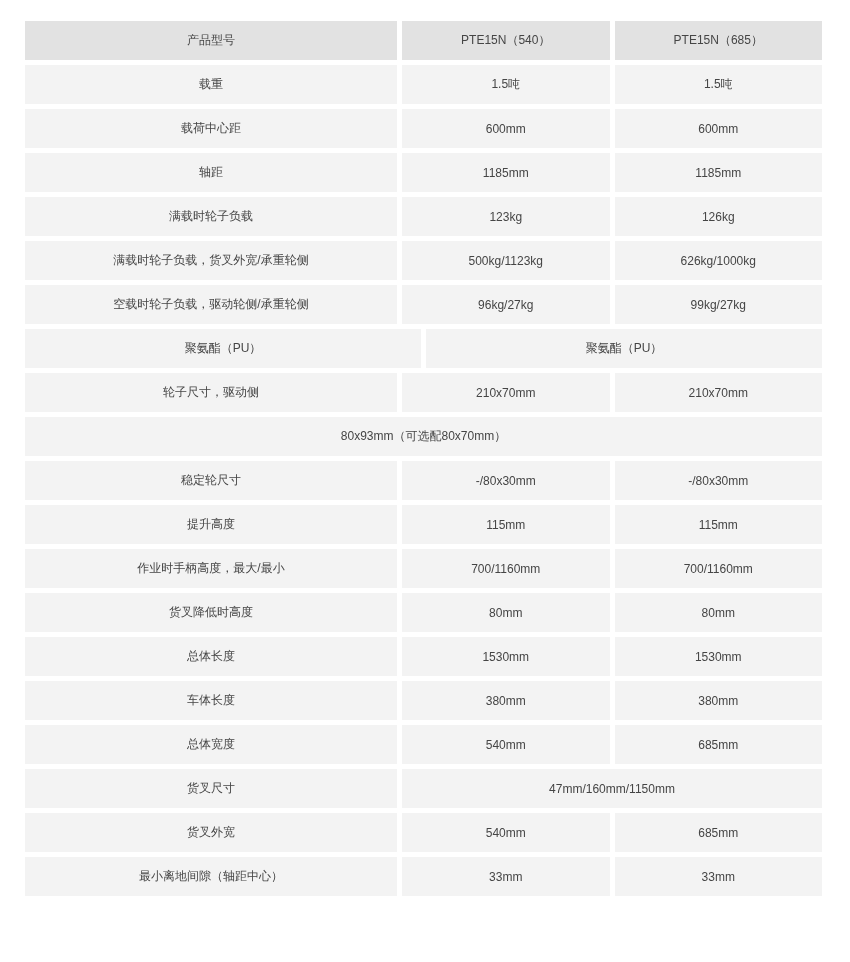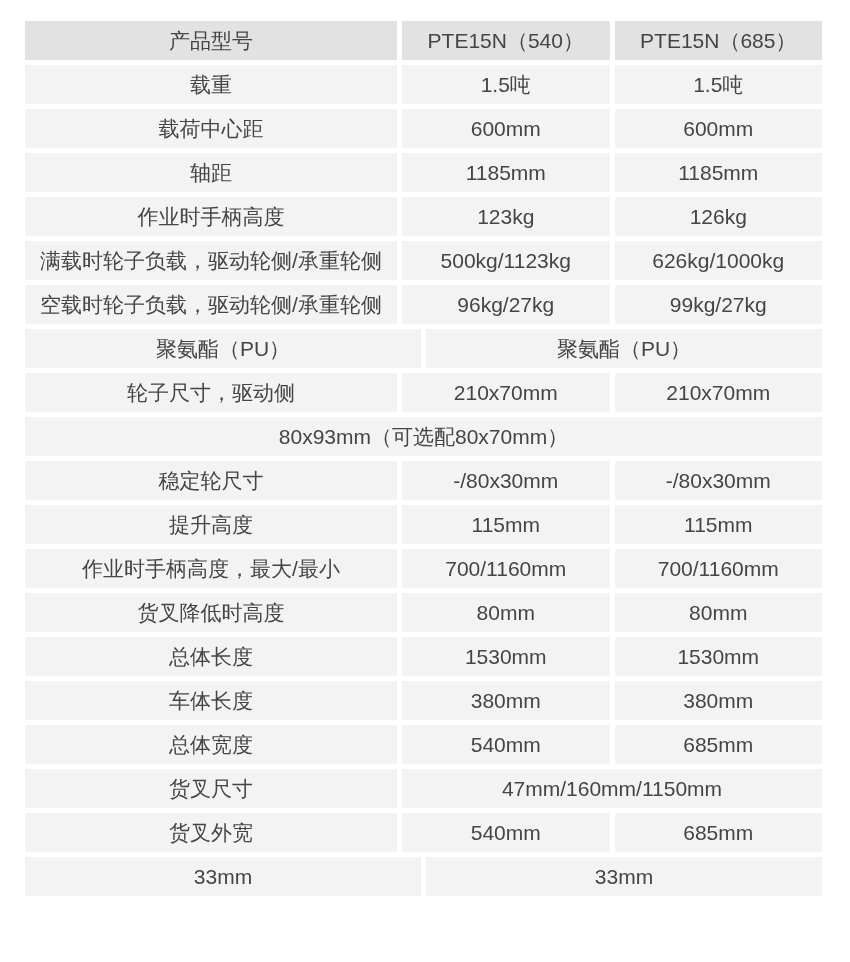--- a/index.html
+++ b/index.html
@@ -21,21 +21,21 @@
     gap: 5px;
   }
   .row {
     display: flex;
     gap: 5px;
     height: 39px;
   }
   .cell {
     background: #f3f3f3;
     color: #454545;
-    font-size: 21px;
+    font-size: 12px;
     font-weight: 400;
     display: flex;
     align-items: center;
     justify-content: center;
     white-space: nowrap;
     overflow: hidden;
   }
   .label { width: 372px; flex: 0 0 372px; }
   .value { flex: 1 1 0; }
   .span2 { flex: 1 1 0; }
@@ -64,27 +64,27 @@
     <div class="cell value">600mm</div>
   </div>
 
   <div class="row">
     <div class="cell label">轴距</div>
     <div class="cell value">1185mm</div>
     <div class="cell value">1185mm</div>
   </div>
 
   <div class="row">
-    <div class="cell label">作业时手柄高度</div>
+    <div class="cell label">满载时轮子负载</div>
     <div class="cell value">123kg</div>
     <div class="cell value">126kg</div>
   </div>
 
   <div class="row">
-    <div class="cell label">满载时轮子负载，驱动轮侧/承重轮侧</div>
+    <div class="cell label">满载时轮子负载，货叉外宽/承重轮侧</div>
     <div class="cell value">500kg/1123kg</div>
     <div class="cell value">626kg/1000kg</div>
   </div>
 
   <div class="row">
     <div class="cell label">空载时轮子负载，驱动轮侧/承重轮侧</div>
     <div class="cell value">96kg/27kg</div>
     <div class="cell value">99kg/27kg</div>
   </div>
 
@@ -150,17 +150,18 @@
     <div class="cell span2">47mm/160mm/1150mm</div>
   </div>
 
   <div class="row">
     <div class="cell label">货叉外宽</div>
     <div class="cell value">540mm</div>
     <div class="cell value">685mm</div>
   </div>
 
   <div class="row">
+    <div class="cell label">最小离地间隙（轴距中心）</div>
     <div class="cell value">33mm</div>
     <div class="cell value">33mm</div>
   </div>
 
 </div>
 
 </body></html>

